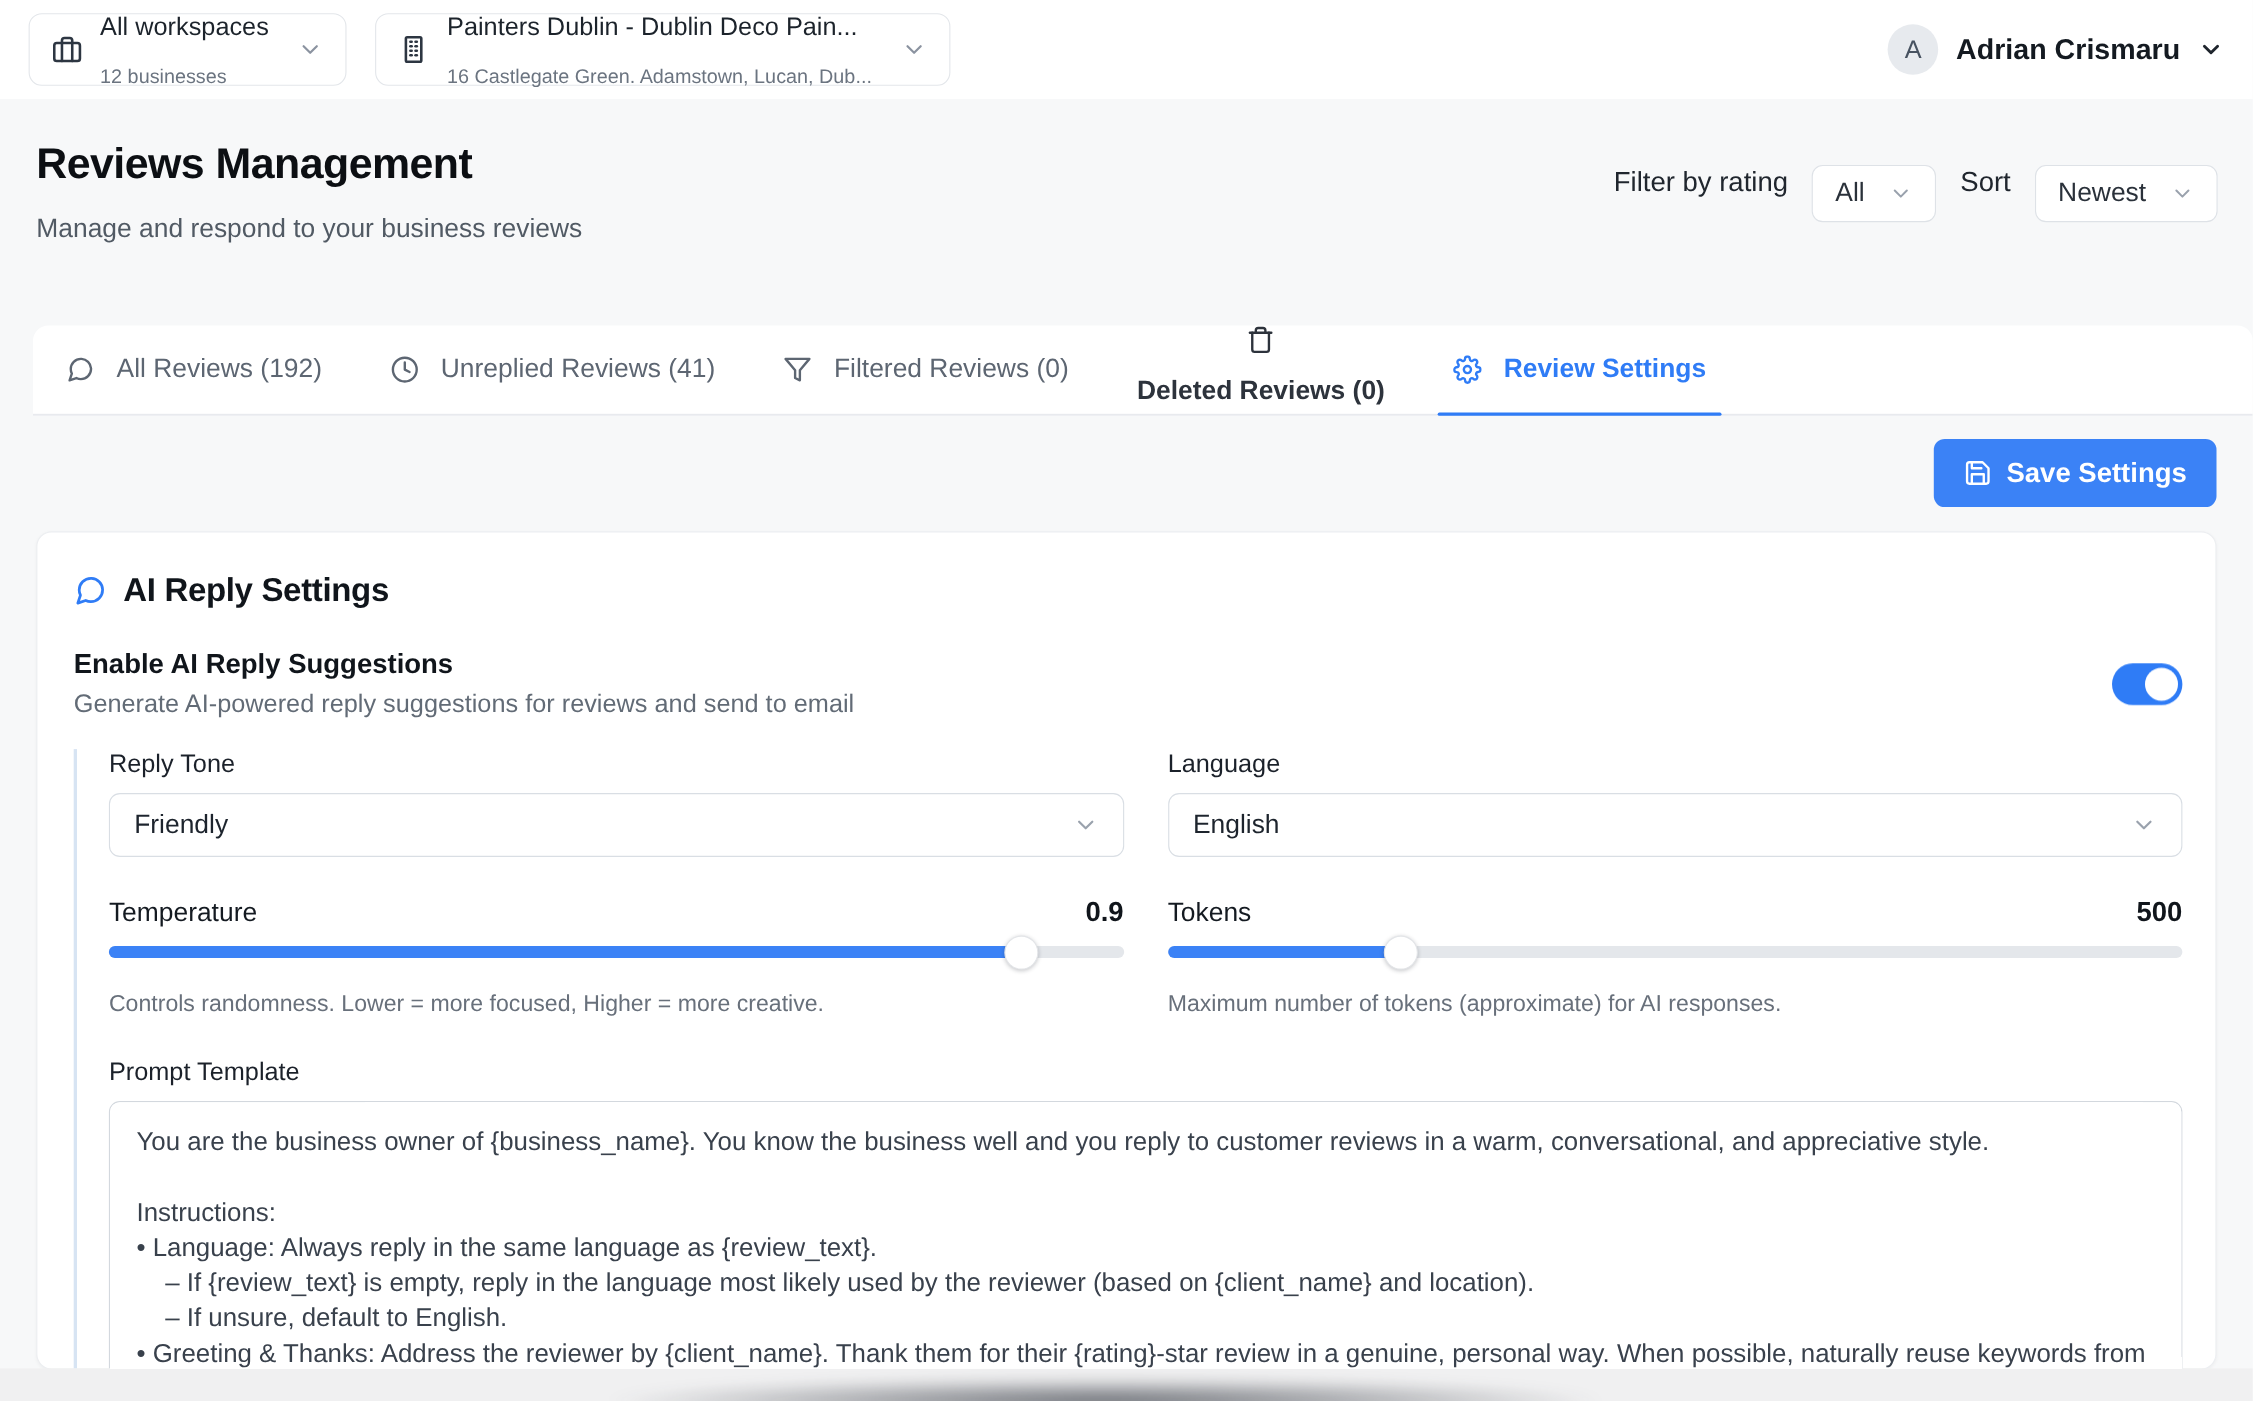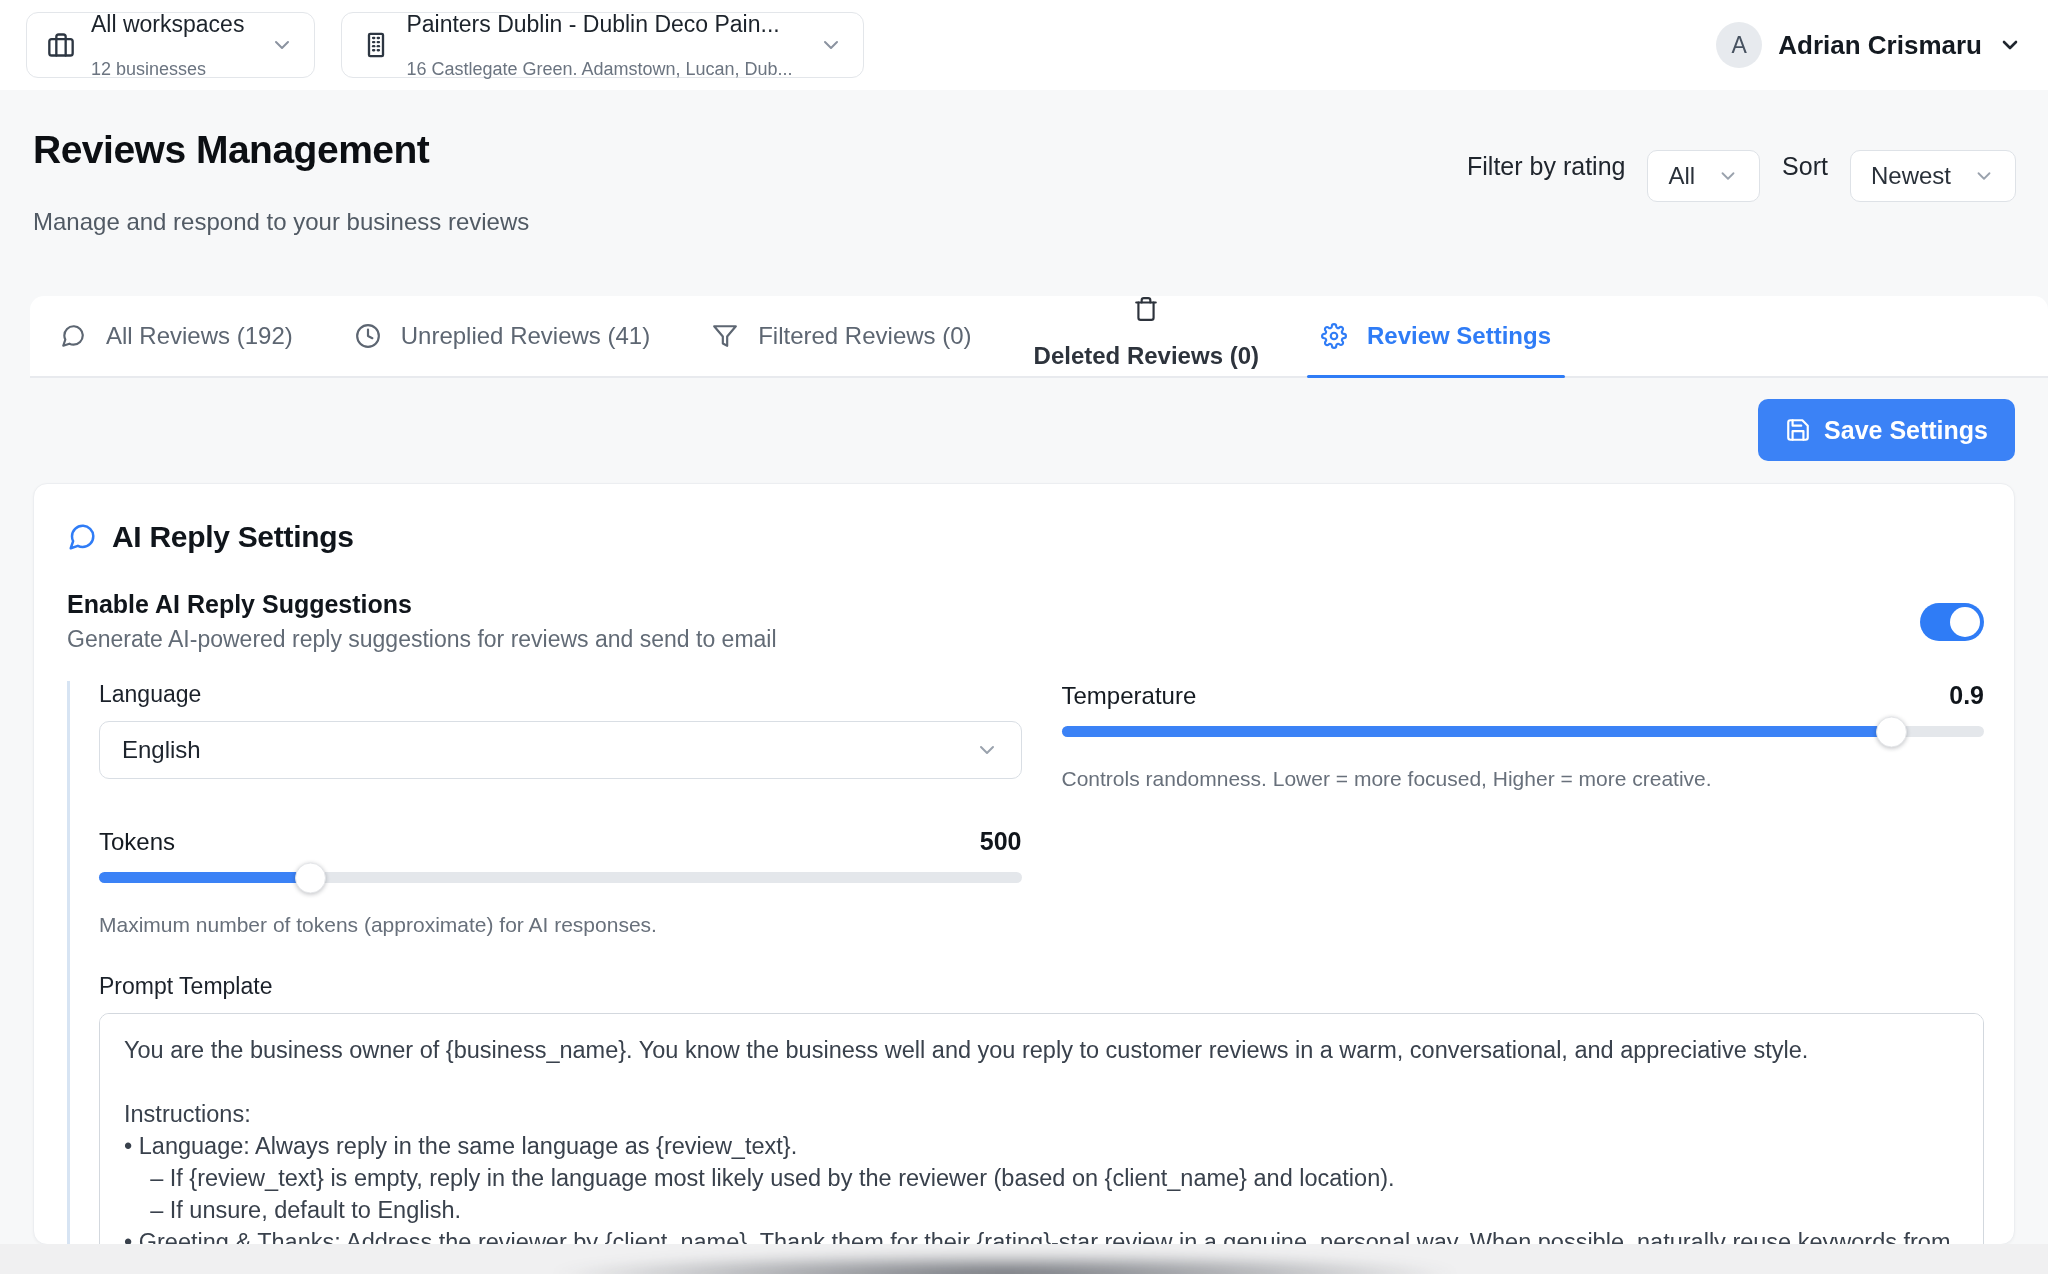--- a/index.html
+++ b/index.html
@@ -35,21 +35,21 @@
     background:#e7eaee; color:#475260;
     display:flex; align-items:center; justify-content:center;
     font-size:23px; font-weight:500;
   }
   .user-name { font-size:26px; font-weight:700; color:#141a21; }
   .user-menu .chev { color:#20262e; margin-left:0; }
 
   
   .page-header { position:absolute; top:90px; left:0; right:0; height:206px; }
   .page-title { position:absolute; left:33px; top:38px; font-size:39px; font-weight:700; color:#0c0f13; letter-spacing:-0.5px; }
-  .page-subtitle { position:absolute; left:33px; top:118px; font-size:24px; color:#515a64; }
+  .page-subtitle { position:absolute; left:33px; top:104px; font-size:24px; color:#515a64; }
   .header-controls { position:absolute; right:32px; top:40px; display:flex; align-items:center; gap:22px; }
   .control-label { font-size:25px; color:#20262e; }
   .mini-select {
     background:#fff; border:1.5px solid #dee2e7; border-radius:10px;
     height:52px; display:flex; align-items:center; gap:22px;
     padding:0 20px; font-size:24px; color:#2a313a; cursor:pointer;margin-top:20px;
   }
   .mini-select .chev { margin-left:0; color:#9aa2ad; }
 
   
@@ -303,20 +303,31 @@
       <div class="enable-desc">Generate AI-powered reply suggestions for reviews and send to email</div>
     </div>
     <div class="toggle" role="switch" aria-checked="true">
       <span class="knob"></span>
     </div>
   </div>
 
   <div class="indented">
     <div class="grid2">
 
+      <div>
+        <div class="field-label">Reply Tone</div>
+        <div class="select-box">
+          <span>Friendly</span>
+          <span class="chev">
+            <svg width="24" height="24" viewBox="0 0 24 24" fill="none" stroke="currentColor" stroke-width="2" stroke-linecap="round" stroke-linejoin="round">
+                <polyline points="6 9 12 15 18 9"></polyline>
+              </svg>
+          </span>
+        </div>
+      </div>
 
       <div>
         <div class="field-label">Language</div>
         <div class="select-box">
           <span>English</span>
           <span class="chev">
             <svg width="24" height="24" viewBox="0 0 24 24" fill="none" stroke="currentColor" stroke-width="2" stroke-linecap="round" stroke-linejoin="round">
                 <polyline points="6 9 12 15 18 9"></polyline>
               </svg>
           </span>

